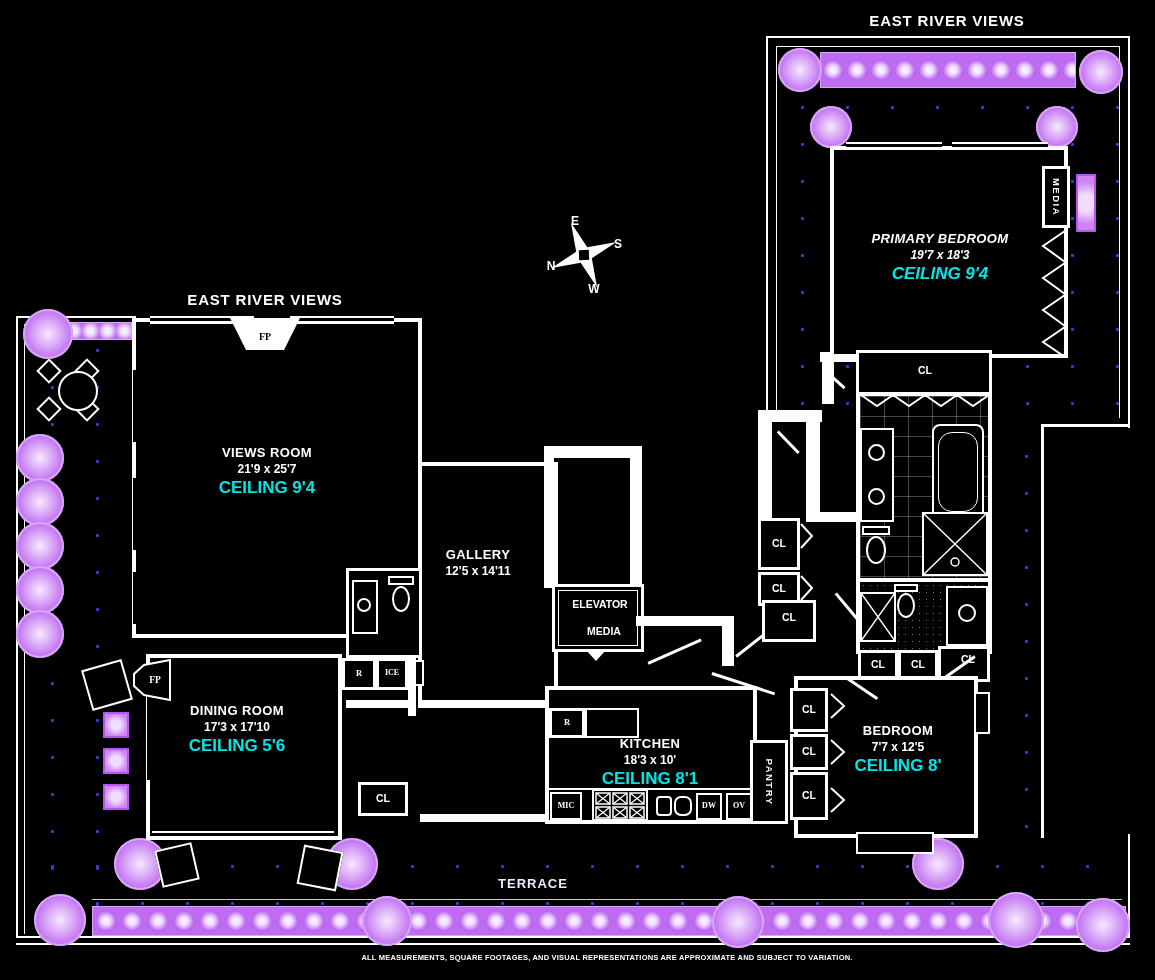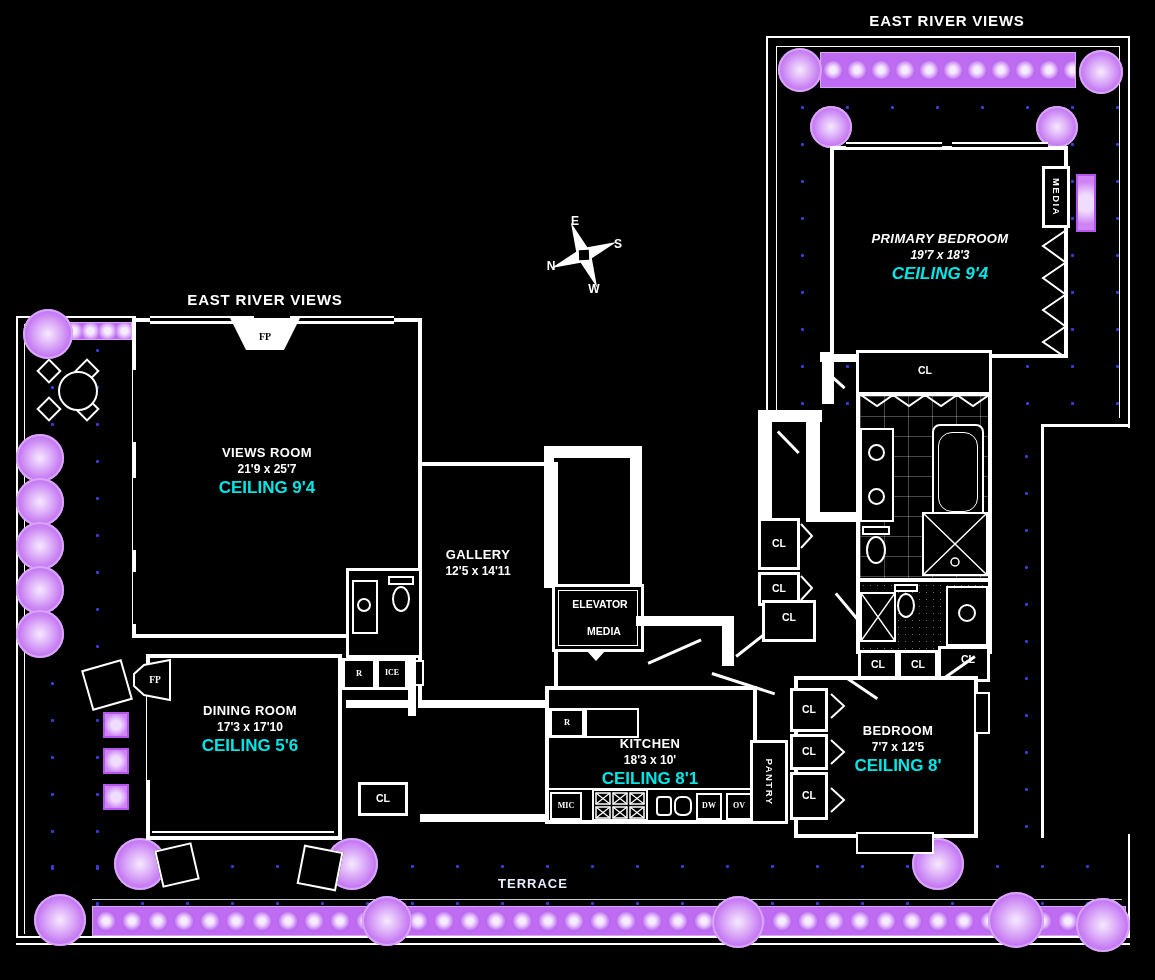--- a/index.html
+++ b/index.html
@@ -259,21 +259,21 @@
 
   <div class="lbl" style="left:267px;top:472px;">
     <div class="rname">VIEWS ROOM</div>
     <div class="rdims">21'9 x 25'7</div>
     <div class="rceil">CEILING 9'4</div>
   </div>
   <div class="lbl" style="left:478px;top:563px;">
     <div class="rname">GALLERY</div>
     <div class="rdims">12'5 x 14'11</div>
   </div>
-  <div class="lbl" style="left:250px;top:730px;">
+  <div class="lbl" style="left:237px;top:730px;">
     <div class="rname">DINING ROOM</div>
     <div class="rdims">17'3 x 17'10</div>
     <div class="rceil">CEILING 5'6</div>
   </div>
   <div class="lbl" style="left:650px;top:763px;">
     <div class="rname">KITCHEN</div>
     <div class="rdims">18'3 x 10'</div>
     <div class="rceil">CEILING 8'1</div>
   </div>
   <div class="lbl" style="left:940px;top:258px;font-style:italic;">
@@ -283,20 +283,21 @@
   </div>
   <div class="lbl" style="left:898px;top:750px;">
     <div class="rname">BEDROOM</div>
     <div class="rdims">7'7 x 12'5</div>
     <div class="rceil">CEILING 8'</div>
   </div>
 
   <div class="lbl views" style="left:947px;top:21px;">EAST RIVER VIEWS</div>
   <div class="lbl views" style="left:265px;top:300px;">EAST RIVER VIEWS</div>
   <div class="lbl" style="left:533px;top:884px;font-size:13px;letter-spacing:1px;color:#e8eeff;">TERRACE</div>
+  <div class="lbl" style="left:607px;top:958px;font-size:7.5px;letter-spacing:.2px;">ALL MEASUREMENTS, SQUARE FOOTAGES, AND VISUAL REPRESENTATIONS ARE APPROXIMATE AND SUBJECT TO VARIATION.</div>
 
   <svg style="left:549px;top:220px;" width="70" height="70" viewBox="0 0 70 70">
     <g transform="rotate(-22 35 35)">
       <polygon points="35,0 41,29 70,35 41,41 35,70 29,41 0,35 29,29" fill="#fff"></polygon>
       <rect x="30" y="30" width="10" height="10" fill="#000" transform="rotate(20 35 35)"></rect>
     </g>
   </svg>
   <div class="lbl" style="left:575px;top:222px;font-size:12px;">E</div>
   <div class="lbl" style="left:618px;top:245px;font-size:12px;">S</div>
   <div class="lbl" style="left:551px;top:267px;font-size:12px;">N</div>

